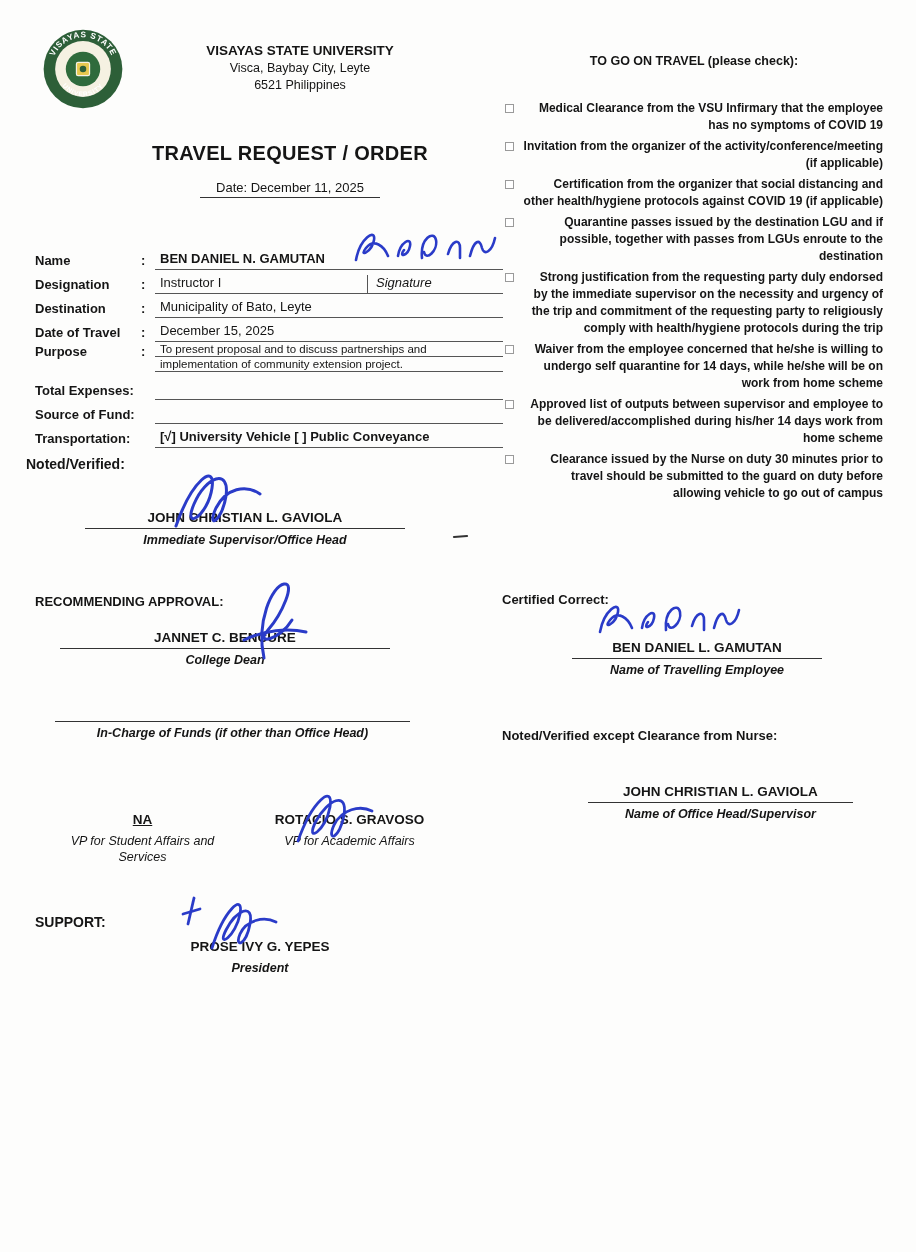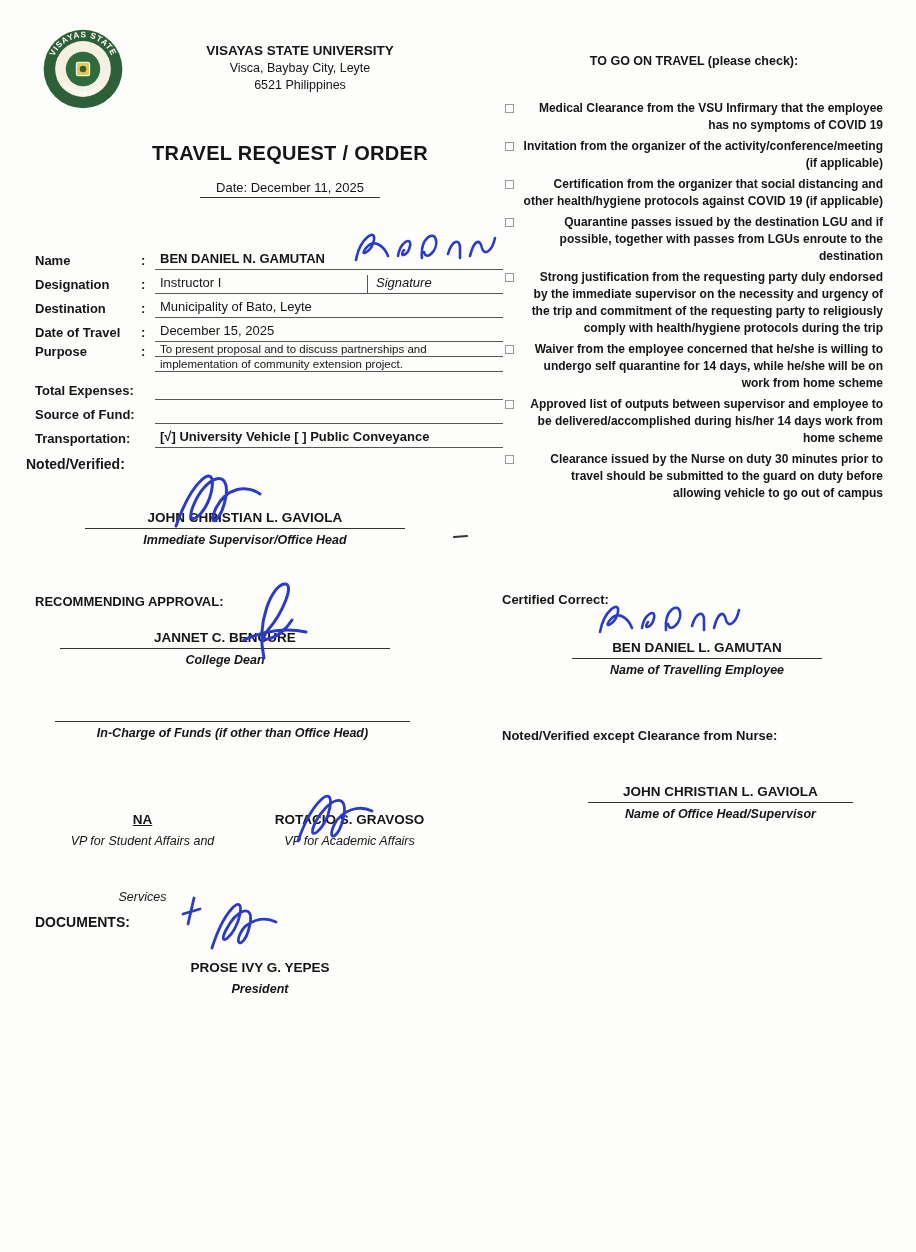--- a/index.html
+++ b/index.html
@@ -150,31 +150,31 @@
   </div>
 
   <div class="abs sig-block" style="left:55px; top:721px; width:355px;">
     <div class="rule"></div>
     <div class="title">In-Charge of Funds (if other than Office Head)</div>
   </div>
 
   <div class="abs sig-block" style="left:55px; top:812px; width:175px;">
     <div class="name noline" style="text-decoration:underline;">NA</div>
     <div class="title plain">VP for Student Affairs and</div>
-    <div class="title plain" style="padding-top:0;margin-top:40px;">Services</div>
+    <div class="title plain" style="padding-top:0;">Services</div>
   </div>
 
   <div class="abs sig-block" style="left:252px; top:812px; width:195px;">
     <div class="name noline">ROTACIO S. GRAVOSO</div>
     <div class="title plain">VP for Academic Affairs</div>
   </div>
 
-  <div class="abs heading" style="left:35px; top:914px; font-size:14px;">DOCUMENTS:</div>
-
-  <div class="abs sig-block" style="left:165px; top:960px; width:190px;">
+  <div class="abs heading" style="left:35px; top:914px; font-size:14px;">SUPPORT:</div>
+
+  <div class="abs sig-block" style="left:165px; top:939px; width:190px;">
     <div class="name noline">PROSE IVY G. YEPES</div>
     <div class="title">President</div>
   </div>
 
 
   <div class="abs cl-heading" style="left:510px; top:54px; width:368px;">TO GO ON TRAVEL (please check):</div>
 
   <div class="abs cl-list" style="left:505px; top:100px; width:378px;text-align:right;">
     <div class="check-item">
       <span class="checkbox"></span>

